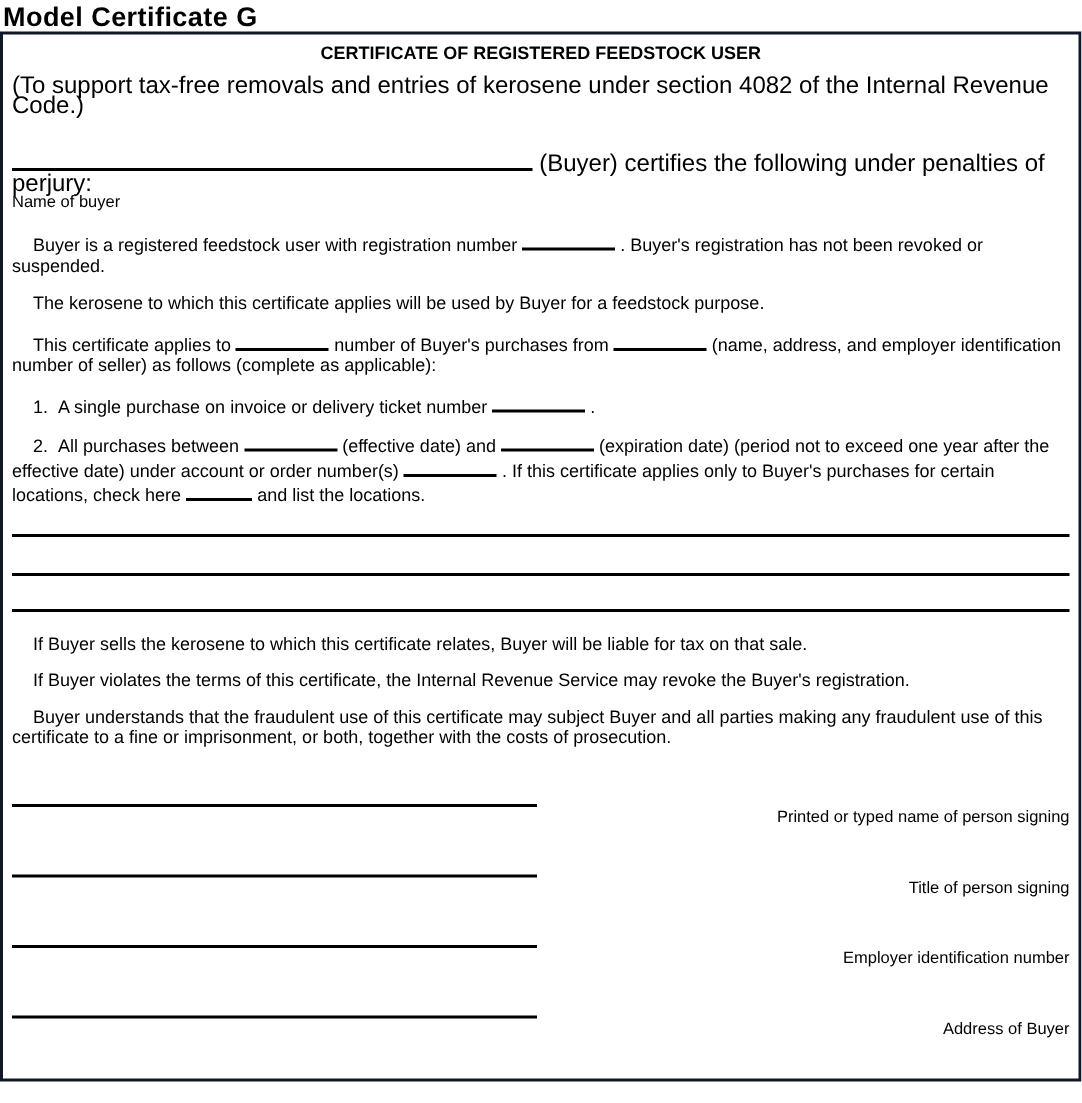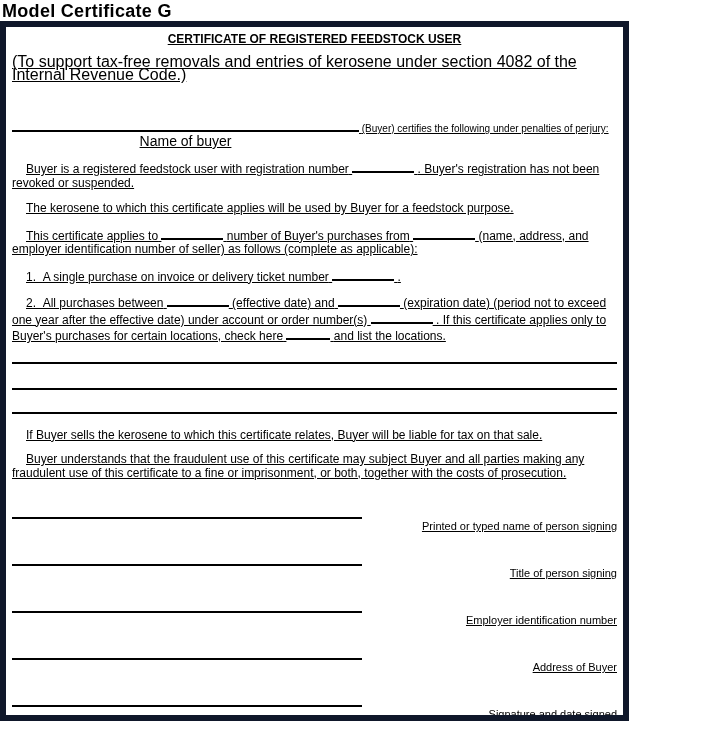--- a/index.html
+++ b/index.html
@@ -16,26 +16,25 @@
   .doc-title {
     font-size: 18px;
     font-weight: bold;
     padding: 1px 0 0 2px;
     letter-spacing: 0.3px;
     height: 17px;
   }
   .cert-box {
     box-sizing: border-box;
     margin-top: 3px;
-    width: 629px;
+    width: 721px;
     height: 700px;
-    border: 6px solid #0f172a;
+    border: 2px solid #0f172a;
     padding: 0 6px;
     overflow: hidden;
-    text-decoration: underline;
   }
   .cert-heading {
     margin-top: 6px;
     text-align: center;
     font-size: 12px;
     font-weight: bold;
     line-height: 13px;
   }
   .cert-subheading {
     margin-top: 9px;
@@ -50,25 +49,24 @@
   .indent { text-indent: 14px; }
   .fill {
     display: inline-block;
     height: 11px;
     border-bottom: 2px solid #000000;
     vertical-align: baseline;
   }
   .w62 { width: 62px; }
   .w44 { width: 44px; }
   .fill-buyer { width: 347px; }
-  .buyer-row { margin-top: 38px; font-size: 10px; line-height: 13px; }
+  .buyer-row { margin-top: 24px; font-size: 16px; line-height: 13px; }
   .buyer-label {
     width: 347px;
-    text-align: center;
-    font-size: 14px;
+    font-size: 11px;
     line-height: 13px;
   }
   .mt12 { margin-top: 12px; }
   .mt11 { margin-top: 11px; }
   .mt10 { margin-top: 10px; }
   .mt15 { margin-top: 15px; }
   .rule {
     height: 2px;
     background: #000000;
     margin-top: 24px;
@@ -142,20 +140,21 @@
       <span class="seg">and list the locations.</span>
     </p>
 
     <div class="rule rule-first"></div>
     <div class="rule"></div>
     <div class="rule rule-last"></div>
 
     <p class="para indent mt15">If Buyer sells the kerosene to which this certificate relates, Buyer will be liable for tax on that sale.</p>
 
 
+    <p class="para indent mt11">If Buyer violates the terms of this certificate, the Internal Revenue Service may revoke the Buyer's registration.</p>
 
     <p class="para indent mt11">Buyer understands that the fraudulent use of this certificate may subject Buyer and all parties making any fraudulent use of this certificate to a fine or imprisonment, or both, together with the costs of prosecution.</p>
 
     <div class="sig-block sig-first">
       <div class="sig-line"></div>
       <div class="sig-label">Printed or typed name of person signing</div>
     </div>
 
     <div class="sig-block">
       <div class="sig-line"></div>

